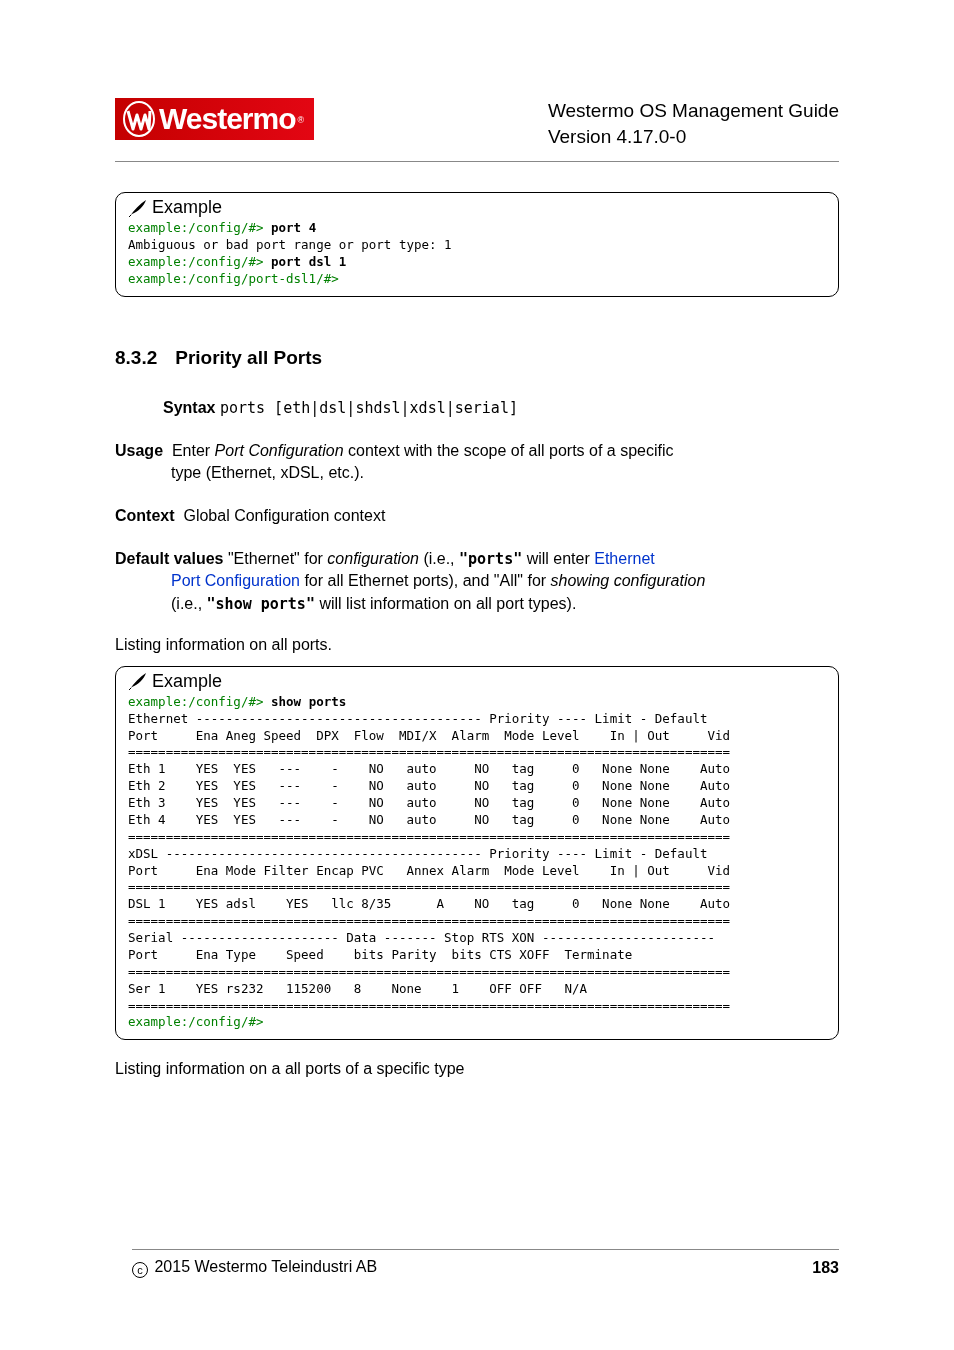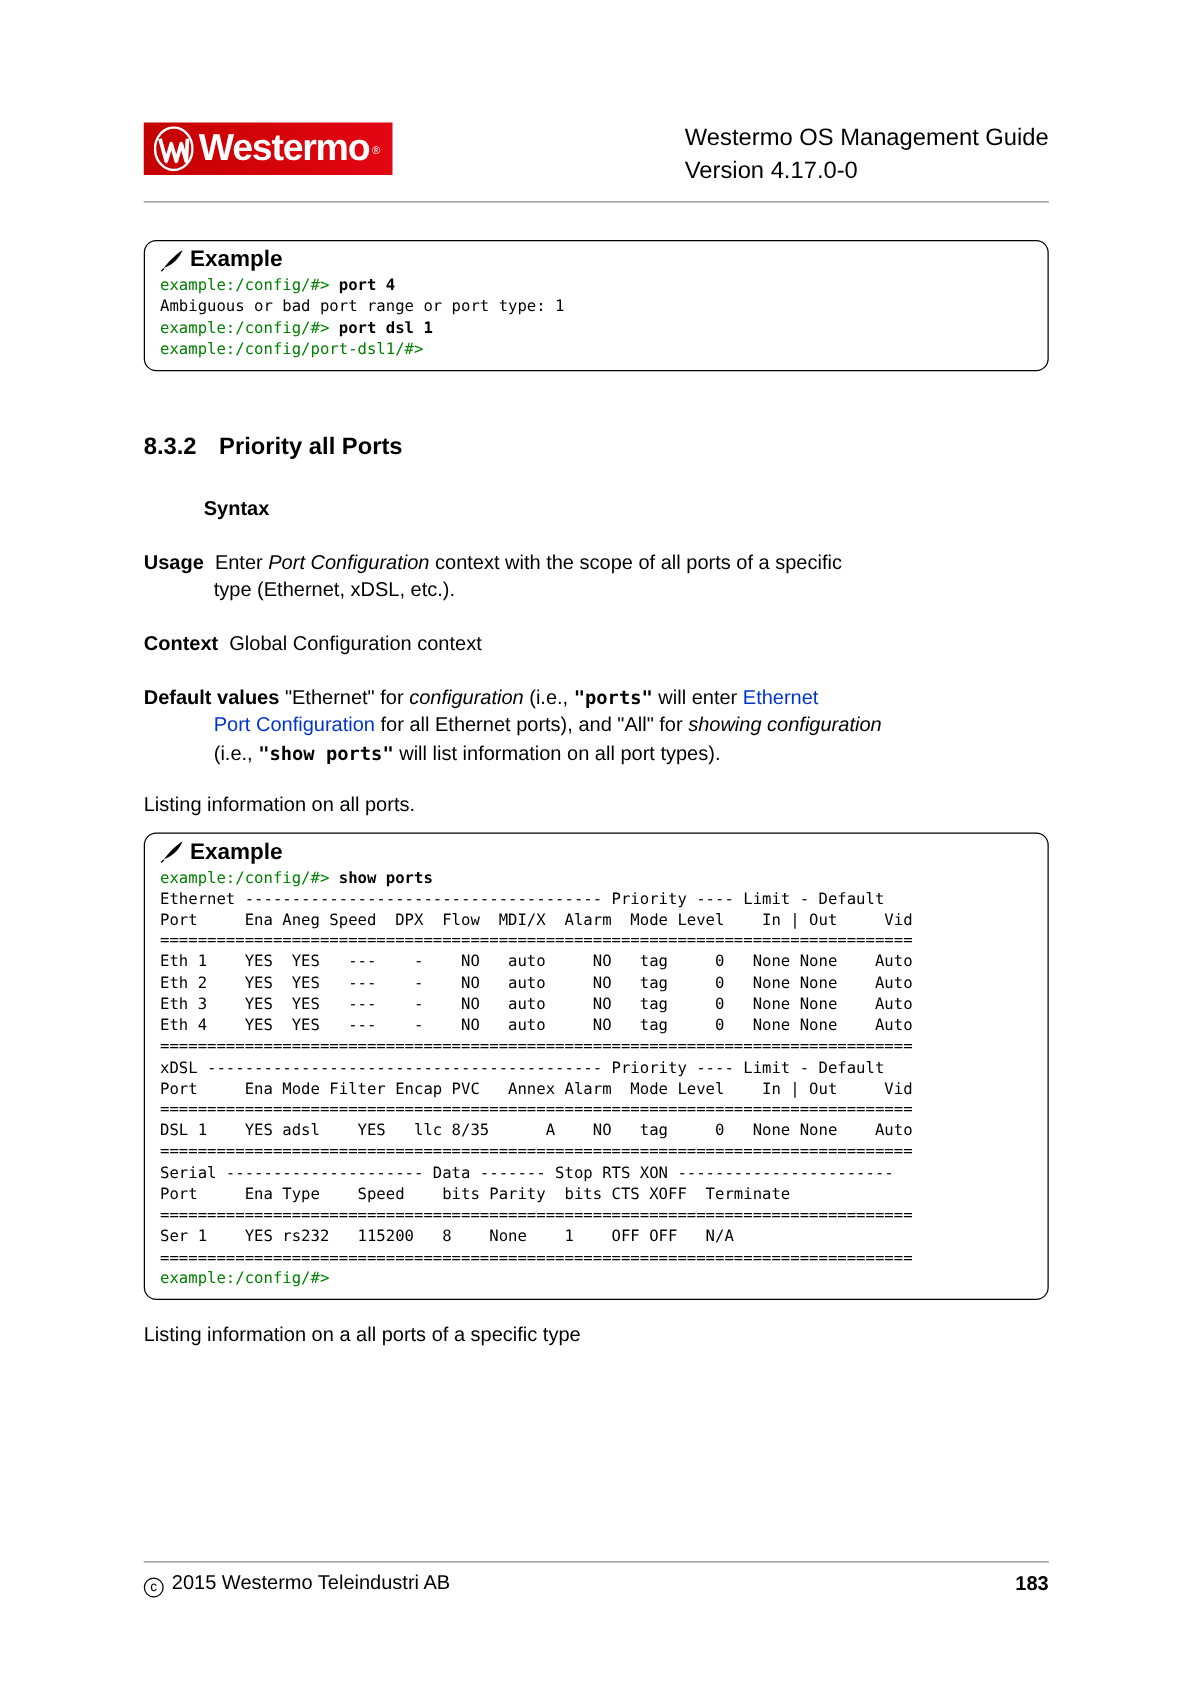--- a/index.html
+++ b/index.html
@@ -55,21 +55,21 @@
       border-radius: 10px;
       padding: 4px 12px 8px 12px;
       margin-bottom: 50px;
     }
     .example-box.second { margin-bottom: 16px; }
     .example-title {
       display: flex;
       align-items: center;
       gap: 4px;
       font-size: 18px;
-      font-weight: bold;
+      font-weight: normal;
       margin-bottom: 2px;
     }
     .quill svg { display:block; }
     .example-content {
       font-family: "DejaVu Sans Mono", Menlo, Consolas, monospace;
       font-size: 12.5px;
       line-height: 1.35;
       white-space: pre;
       color: #000;
     }
@@ -95,21 +95,21 @@
       white-space: nowrap;
     }
     .mono { font-family: "DejaVu Sans Mono", Menlo, Consolas, monospace; font-size: 15px; }
     .em { font-style: italic; }
     .link { color: #0033cc; }
     .indent { padding-left: 56px; }
     .listing-intro { font-size:16px; margin: 20px 0 12px 0; }
     .footer {
       position: absolute;
       bottom: 72px;
-      left: 115px;
+      left: 132px;
       right: 115px;
       border-top: 1px solid #888;
       padding-top: 8px;
       display: flex;
       justify-content: space-between;
       align-items: center;
       font-size: 16px;
     }
     .copy-sym {
       display: inline-block;
@@ -160,21 +160,21 @@
 <span>Ambiguous or bad port range or port type: 1</span>
 <span class="green">example:/config/#&gt; </span><span class="bold">port dsl 1</span>
 <span class="green">example:/config/port-dsl1/#&gt;</span></div>
   </div>
 
   <div class="section-num">
     <span>8.3.2</span><span class="section-title">Priority all Ports</span>
   </div>
 
   <div class="para def-row first">
-    <span class="def-label">Syntax</span>&nbsp;
+    <span class="def-label">Syntax</span>&nbsp;<span class="mono">ports [eth|dsl|shdsl|xdsl|serial]</span>
   </div>
 
   <div class="para" style="margin-top:20px;">
     <span class="def-label">Usage</span>&nbsp;&nbsp;<span>Enter </span><span class="em">Port Configuration</span><span> context with the scope of all ports of a specific</span>
     <div class="indent">type (Ethernet, xDSL, etc.).</div>
   </div>
 
   <div class="para def-row">
     <span class="def-label">Context</span>&nbsp;&nbsp;<span>Global Configuration context</span>
   </div>

